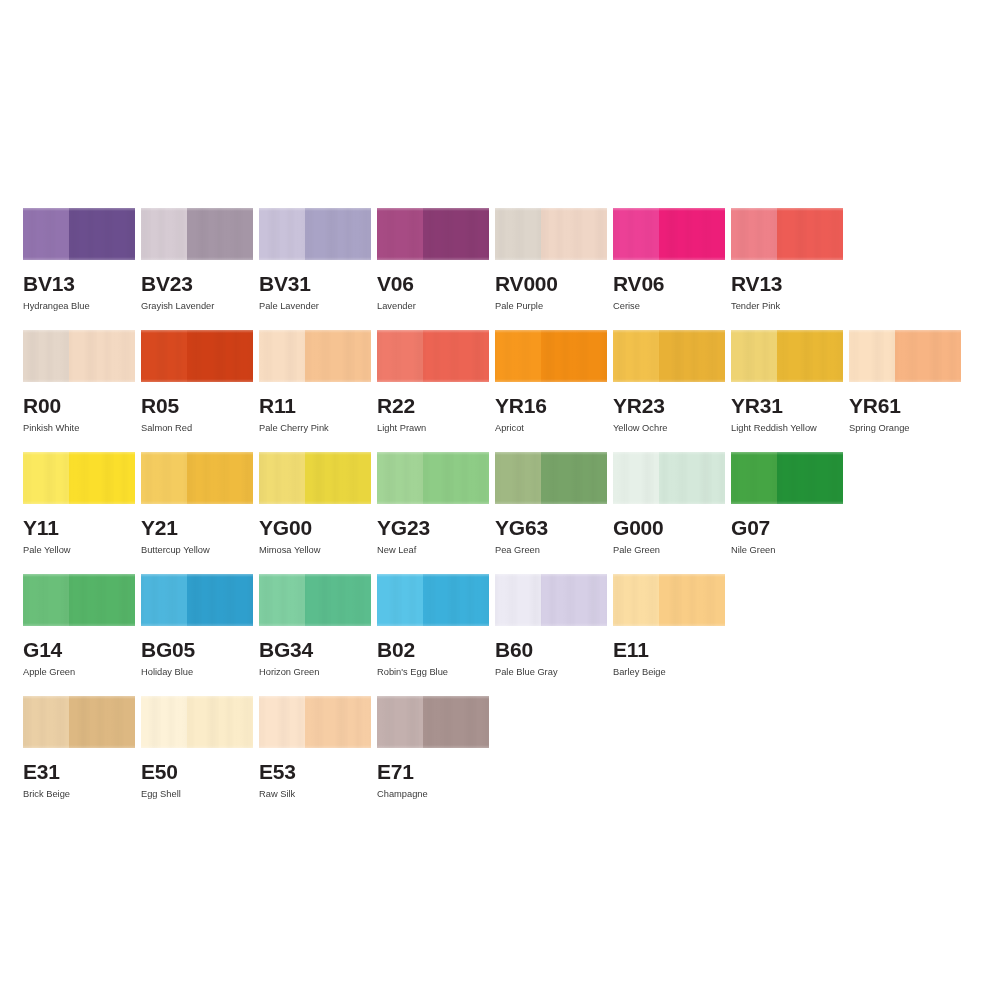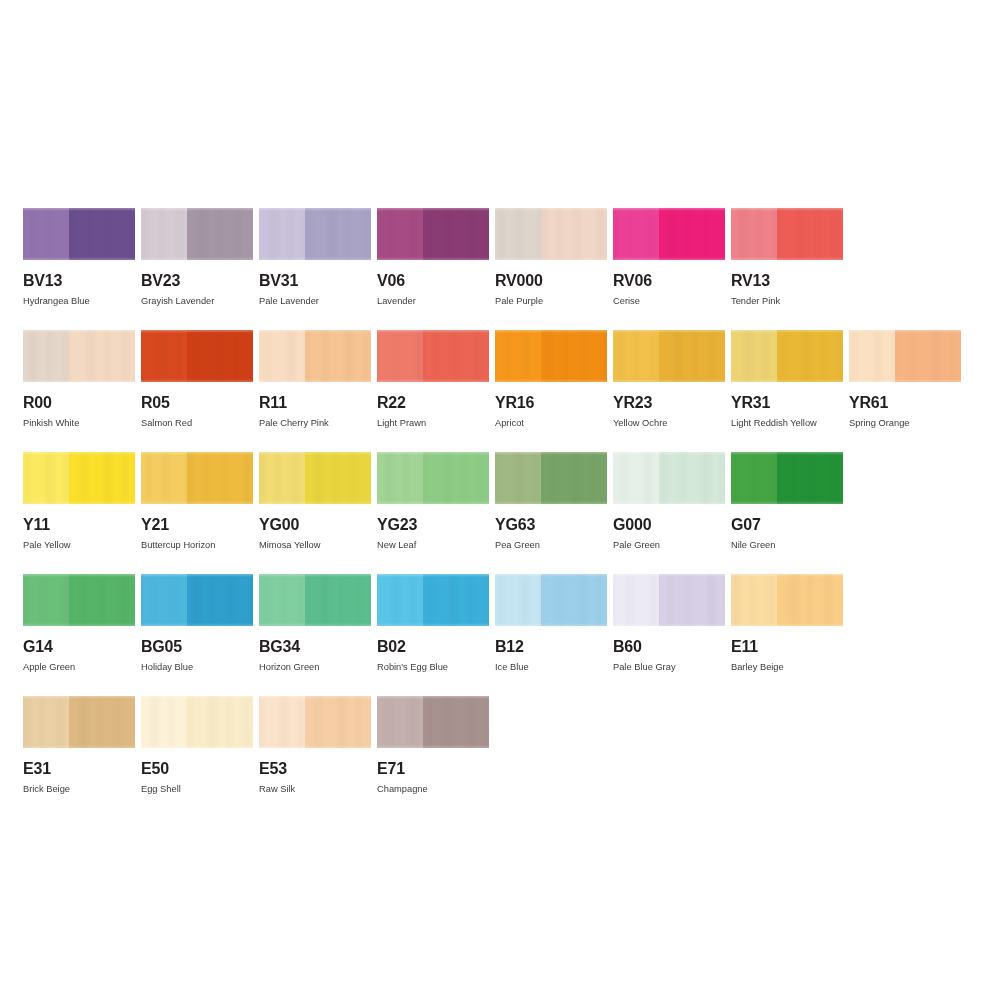--- a/index.html
+++ b/index.html
@@ -84,21 +84,21 @@
     position: absolute;
     inset: 0;
     background:
       linear-gradient(180deg, rgba(255,255,255,0.30) 0px, rgba(255,255,255,0) 3px,
                               rgba(255,255,255,0) 49px, rgba(255,255,255,0.22) 52px);
     pointer-events: none;
   }
 
   .swatch-code {
     margin-top: 13px;
-    font-size: 16px;
+    font-size: 21px;
     font-weight: bold;
     color: #231f20;
     letter-spacing: -0.2px;
     line-height: 1;
     white-space: nowrap;
   }
   .swatch-name {
     margin-top: 7px;
     font-size: 9.3px;
     font-weight: normal;
@@ -277,21 +277,21 @@
         <div class="swatch-name">Pale Yellow</div>
       </div>
       <div class="swatch-cell">
         <div class="swatch-chip">
           <div class="band band-light" style="background: rgb(244, 204, 95);"></div>
           <div class="band band-dark" style="background: rgb(239, 187, 62);"></div>
           <div class="streaks" style="background-position: 56px 0px;"></div>
           <div class="edgefade"></div>
         </div>
         <div class="swatch-code">Y21</div>
-        <div class="swatch-name">Buttercup Horizon</div>
+        <div class="swatch-name">Buttercup Yellow</div>
       </div>
       <div class="swatch-cell">
         <div class="swatch-chip">
           <div class="band band-light" style="background: rgb(240, 220, 114);"></div>
           <div class="band band-dark" style="background: rgb(233, 214, 62);"></div>
           <div class="streaks" style="background-position: 9px 0px;"></div>
           <div class="edgefade"></div>
         </div>
         <div class="swatch-code">YG00</div>
         <div class="swatch-name">Mimosa Yellow</div>
@@ -373,30 +373,20 @@
           <div class="band band-light" style="background: rgb(88, 196, 232);"></div>
           <div class="band band-dark" style="background: rgb(59, 176, 219);"></div>
           <div class="streaks" style="background-position: 26px 0px;"></div>
           <div class="edgefade"></div>
         </div>
         <div class="swatch-code">B02</div>
         <div class="swatch-name">Robin's Egg Blue</div>
       </div>
       <div class="swatch-cell">
         <div class="swatch-chip">
-          <div class="band band-light" style="background: rgb(197, 229, 243);"></div>
-          <div class="band band-dark" style="background: rgb(156, 208, 234);"></div>
-          <div class="streaks" style="background-position: 37px 0px;"></div>
-          <div class="edgefade"></div>
-        </div>
-        <div class="swatch-code">B12</div>
-        <div class="swatch-name">Ice Blue</div>
-      </div>
-      <div class="swatch-cell">
-        <div class="swatch-chip">
           <div class="band band-light" style="background: rgb(236, 234, 244);"></div>
           <div class="band band-dark" style="background: rgb(214, 207, 230);"></div>
           <div class="streaks" style="background-position: 48px 0px;"></div>
           <div class="edgefade"></div>
         </div>
         <div class="swatch-code">B60</div>
         <div class="swatch-name">Pale Blue Gray</div>
       </div>
       <div class="swatch-cell">
         <div class="swatch-chip">

